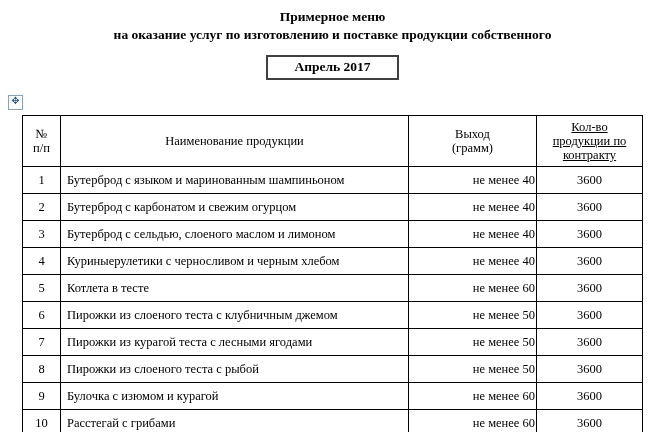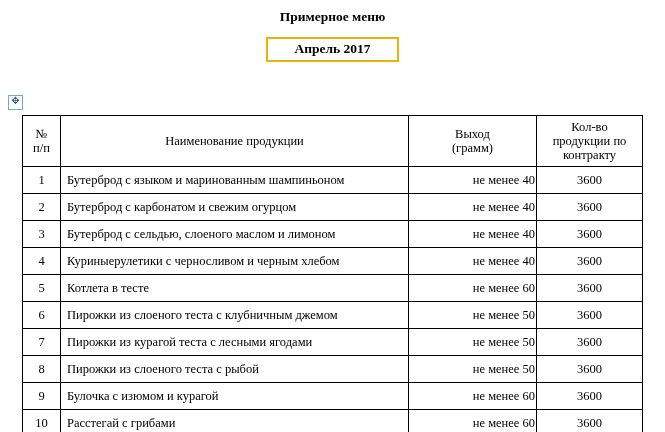--- a/index.html
+++ b/index.html
@@ -36,21 +36,21 @@
   }
   .title-line3 {
     display: block;
   }
   .date-wrap {
     text-align: center;
     margin-top: 11px;
   }
   .date-box {
     display: inline-block;
-    border: 2px solid #eab308;
+    border: 2px solid #404040;
     padding: 2px 26px 3px 26px;
     font-weight: bold;
     font-size: 13.5px;
     color: #000000;
     background: #ffffff;
   }
   .table-wrap {
     position: absolute;
     left: 22px;
     top: 115px;
@@ -69,21 +69,21 @@
   }
   table.menu thead th {
     text-align: center;
     font-weight: normal;
     padding: 4px 2px;
     line-height: 14px;
   }
   .col-num   { width: 38px; }
   .col-name  { width: 348px; }
   .col-out   { width: 128px; }
-  .col-qty   { width: 106px; }
+  .col-qty   { width: 106px; text-decoration: underline; }
 
   td.cell-num {
     text-align: center;
     height: 24px;
   }
   td.cell-name {
     text-align: left;
     padding-left: 6px;
     margin-top: 16px;
   }
@@ -117,20 +117,21 @@
     transform: translateY(-1px);
   }
 </style>
 </head>
 <body>
 
 <div class="page">
 
   <div class="title-block">
     <span class="title-line1">Примерное меню</span>
+    <span class="title-line2">на оказание услуг по изготовлению и поставке продукции собственного</span>
   </div>
 
   <div class="date-wrap">
     <div class="date-box">Апрель 2017</div>
   </div>
 
   <div class="move-handle">
     <span>✥</span>
   </div>
 

